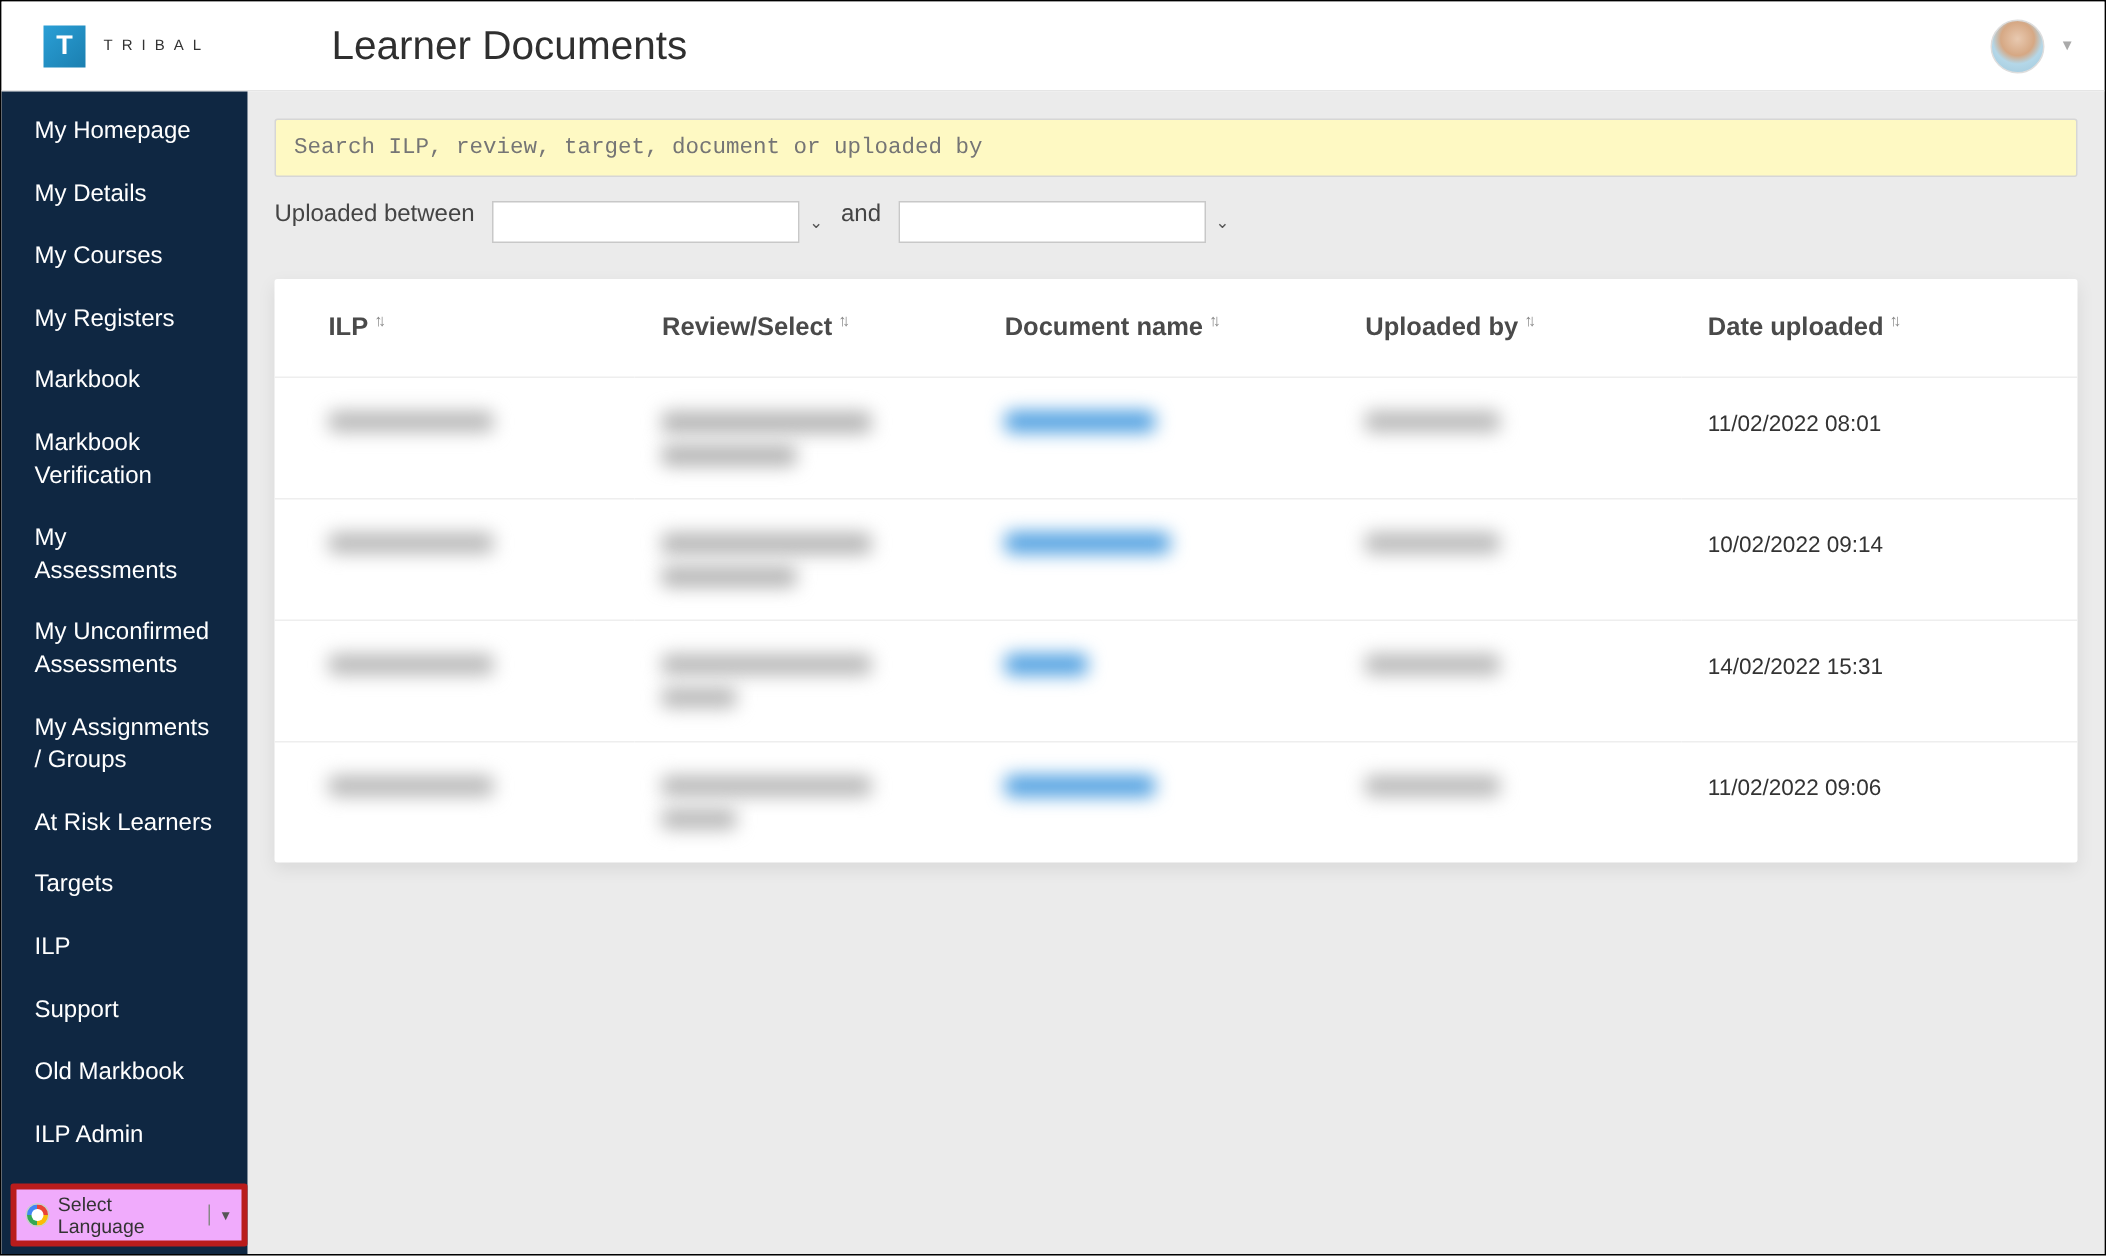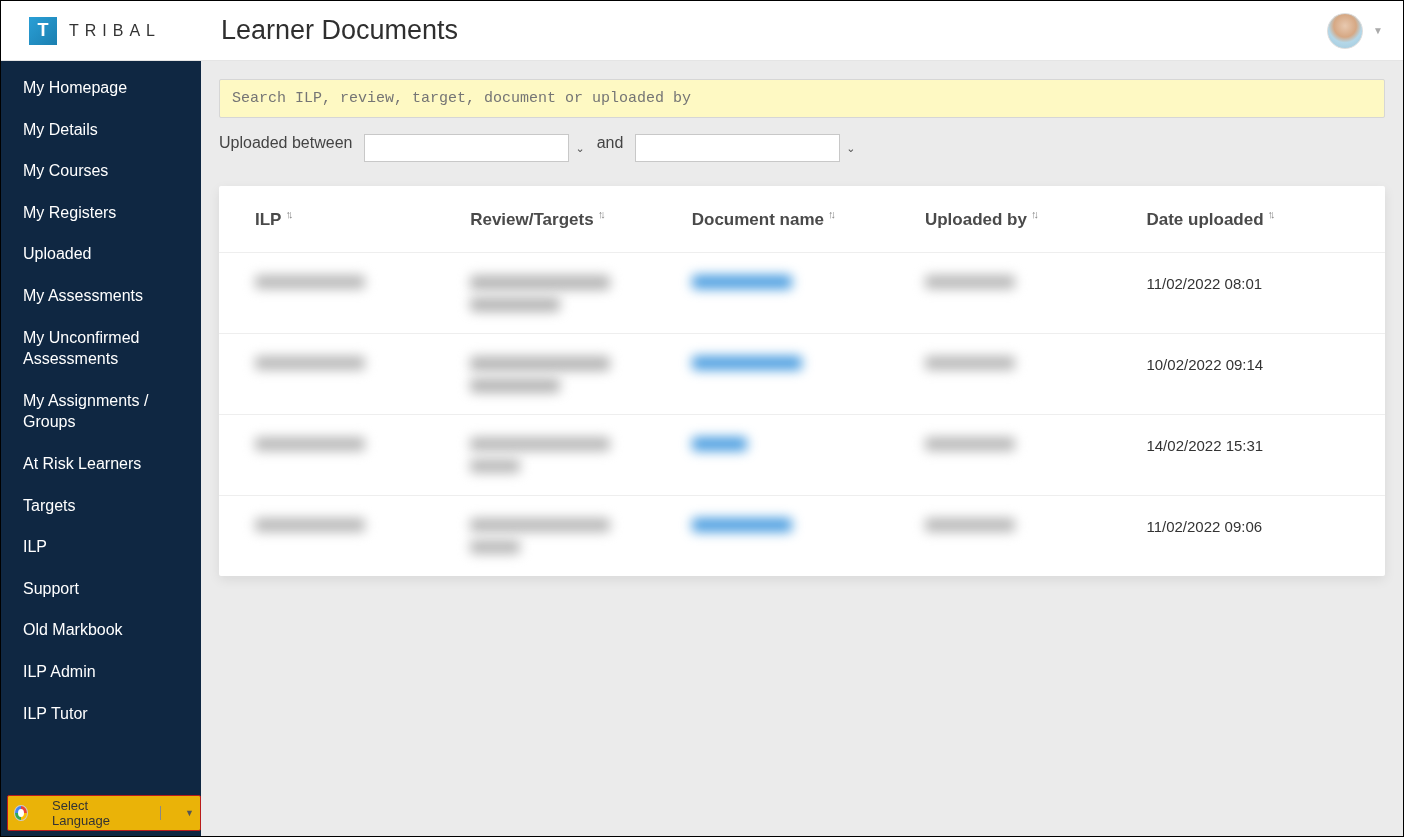--- a/index.html
+++ b/index.html
@@ -33,21 +33,21 @@
     background: linear-gradient(135deg, #2a9fd6 0%, #1b7fb0 100%);
     color: #fff;
     font-weight: bold;
     display: flex;
     align-items: center;
     justify-content: center;
     font-size: 18px;
   }
   .logo-text {
     letter-spacing: 6px;
-    font-size: 16px;
+    font-size: 10px;
     margin-left: 12px;
     color: #333;
     font-weight: 500;
   }
   .page-title {
     font-size: 27px;
     font-weight: 400;
     color: #2f2f2f;
     margin-left: 20px;
   }
@@ -59,46 +59,46 @@
     margin-right: 10px;
   }
   .header-caret {
     font-size: 10px; color: #aaa; cursor: pointer;
   }
   .layout {
     display: flex;
     height: calc(837px - 60px - 1px);
   }
   .sidebar {
-    width: 200px;
+    width: 164px;
     background: #0f2742;
     color: #fff;
     padding-top: 6px;
     display: flex;
     flex-direction: column;
     position: relative;
   }
   .nav-item {
     padding: 10px 22px;
     font-size: 16px;
     cursor: pointer;
     line-height: 1.35;
   }
   .lang-widget {
     position: absolute;
     bottom: 6px; left: 6px;
-    background: #eab308;
+    background: #f0abfc;
     color: #333;
     display: inline-flex;
     align-items: center;
     padding: 2px 6px;
     font-size: 13px;
-    border: 1px solid #b91c1c;
+    border: 4px solid #b91c1c;
     border-radius: 2px;
-    gap: 24px;
+    gap: 6px;
   }
   .g-icon {
     width: 16px; height: 16px; border-radius: 50%;
     border: 1px solid #ccc;
     background: conic-gradient(from 0deg, #ea4335 0 25%, #fbbc05 25% 50%, #34a853 50% 75%, #4285f4 75% 100%);
     display: inline-block;
     position: relative;
   }
   .g-icon::after {
     content: ""; position: absolute; inset: 3px; background: #fff; border-radius: 50%;
@@ -216,21 +216,22 @@
   <div class="avatar"></div>
   <span class="header-caret">▼</span>
 </div>
 
 <div class="layout">
   <nav class="sidebar">
     <div class="nav-item"><span>My Homepage</span></div>
     <div class="nav-item"><span>My Details</span></div>
     <div class="nav-item"><span>My Courses</span></div>
     <div class="nav-item"><span>My Registers</span></div>
-    <div class="nav-item"><span>Uploaded</span></div>
+    <div class="nav-item"><span>Markbook</span></div>
+    <div class="nav-item"><span>Markbook Verification</span></div>
     <div class="nav-item"><span>My Assessments</span></div>
     <div class="nav-item"><span>My Unconfirmed Assessments</span></div>
     <div class="nav-item"><span>My Assignments / Groups</span></div>
     <div class="nav-item"><span>At Risk Learners</span></div>
     <div class="nav-item"><span>Targets</span></div>
     <div class="nav-item"><span>ILP</span></div>
     <div class="nav-item"><span>Support</span></div>
     <div class="nav-item"><span>Old Markbook</span></div>
     <div class="nav-item"><span>ILP Admin</span></div>
     <div class="nav-item"><span>ILP Tutor</span></div>
@@ -264,21 +265,21 @@
         <colgroup>
           <col style="width:20%">
           <col style="width:19%">
           <col style="width:20%">
           <col style="width:19%">
           <col style="width:22%">
         </colgroup>
         <thead>
           <tr>
             <th><span>ILP</span><span class="sort-icon">↑↓</span></th>
-            <th><span>Review/Targets</span><span class="sort-icon">↑↓</span></th>
+            <th><span>Review/Select</span><span class="sort-icon">↑↓</span></th>
             <th><span>Document name</span><span class="sort-icon">↑↓</span></th>
             <th><span>Uploaded by</span><span class="sort-icon">↑↓</span></th>
             <th><span>Date uploaded</span><span class="sort-icon">↑↓</span></th>
           </tr>
         </thead>
         <tbody>
           <tr>
             <td><span class="blur-dark w110"></span></td>
             <td>
                 <div class="stack">

